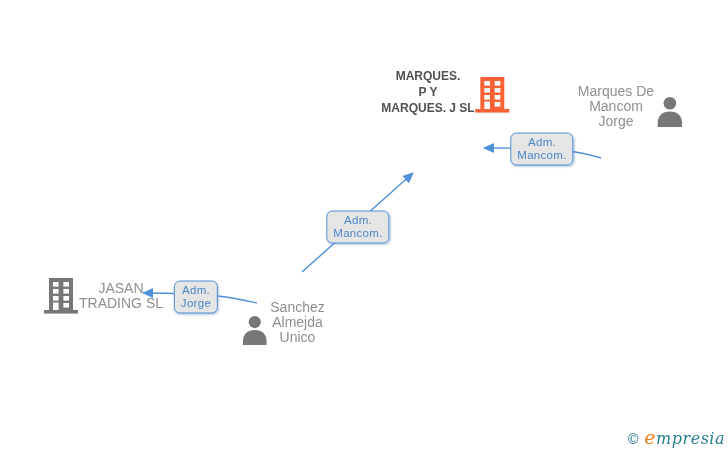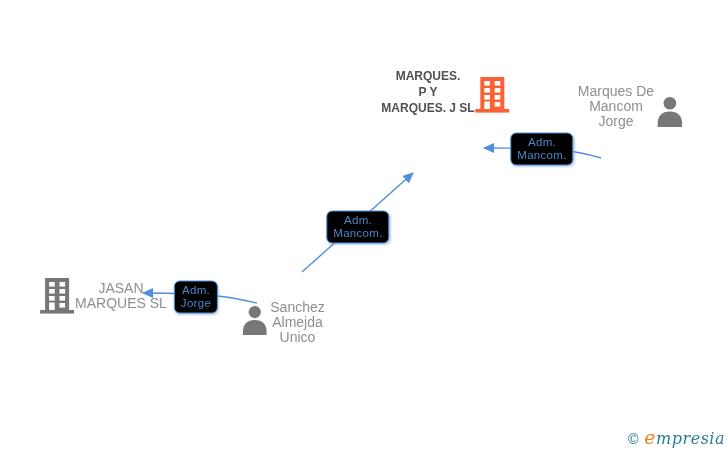--- a/index.html
+++ b/index.html
@@ -14,21 +14,21 @@
   .nlabel { text-align:center; font-size:14px; line-height:15px; color:var(--name-text-gray,#8f8f8f); white-space:nowrap; }
   .nlabel.title { font-weight:bold; font-size:12px; line-height:16px; color:var(--title-text-dark,#515151); }
   .icon-gray { color:var(--icon-gray,#777777); }
   .icon-orange { color:var(--company-highlight,#fa6236); }
   .node .ic { display:block; }
   .gap-top6 { margin-top:6px; } .gap-top7 { } .gap-top8 { margin-top:8px; }
 
   .edge-label {
     position:absolute; transform:translate(-50%,-50%);
     border:1.5px solid var(--accent-blue,#4e90d9); border-radius:6px;
-    background:#000000; padding:2px 6px 3px 6px;
+    background:#e5e5e5; padding:2px 6px 3px 6px;
     font-size:11.5px; line-height:13px; letter-spacing:0.3px;
     color:var(--edge-label-text,#4c86c8); text-align:center; white-space:nowrap;
     box-shadow:1px 1.5px 2px rgba(120,150,190,0.45); cursor:pointer;
   }
 
   .logo {
     position:absolute; right:3px; bottom:2px; display:flex; align-items:baseline;
     font-family:"DejaVu Serif", serif; font-style:italic;
     color:var(--logo-teal,#2a7f8f); cursor:pointer;
   }
@@ -92,25 +92,25 @@
       <rect x="20.4" y="5" width="5.6" height="4.6" fill="#ffffff"></rect>
       <rect x="10" y="12" width="5.6" height="4.6" fill="#ffffff"></rect>
       <rect x="20.4" y="12" width="5.6" height="4.6" fill="#ffffff"></rect>
       <rect x="10" y="19" width="5.6" height="4.6" fill="#ffffff"></rect>
       <rect x="20.4" y="19" width="5.6" height="4.6" fill="#ffffff"></rect>
       <rect x="20.4" y="26" width="5.6" height="4.6" fill="#ffffff"></rect>
       <rect x="10" y="25.5" width="5.6" height="7.5" fill="#ffffff"></rect>
     </svg>
     <div class="nlabel gap-top7">
       <div>JASAN</div>
-      <div>MARQUES SL</div>
+      <div>TRADING SL</div>
     </div>
   </div>
 
-  <div class="node" style="left:282px; top:294px;">
+  <div class="node" style="left:282px; top:294px;align-items:flex-end;">
     <svg class="ic icon-gray" width="31" height="31" viewBox="0 0 32 32">
       <circle cx="16" cy="8.3" r="6.3" fill="currentColor"></circle>
       <path d="M16,16.6 c7.6,0 12.2,4.6 12.2,11.6 l0,3.8 l-24.4,0 l0,-3.8 c0,-7 4.6,-11.6 12.2,-11.6 z" fill="currentColor"></path>
     </svg>
     <div class="nlabel gap-top6">
       <div>Sanchez</div>
       <div>Almejda</div>
       <div>Unico</div>
     </div>
   </div>

